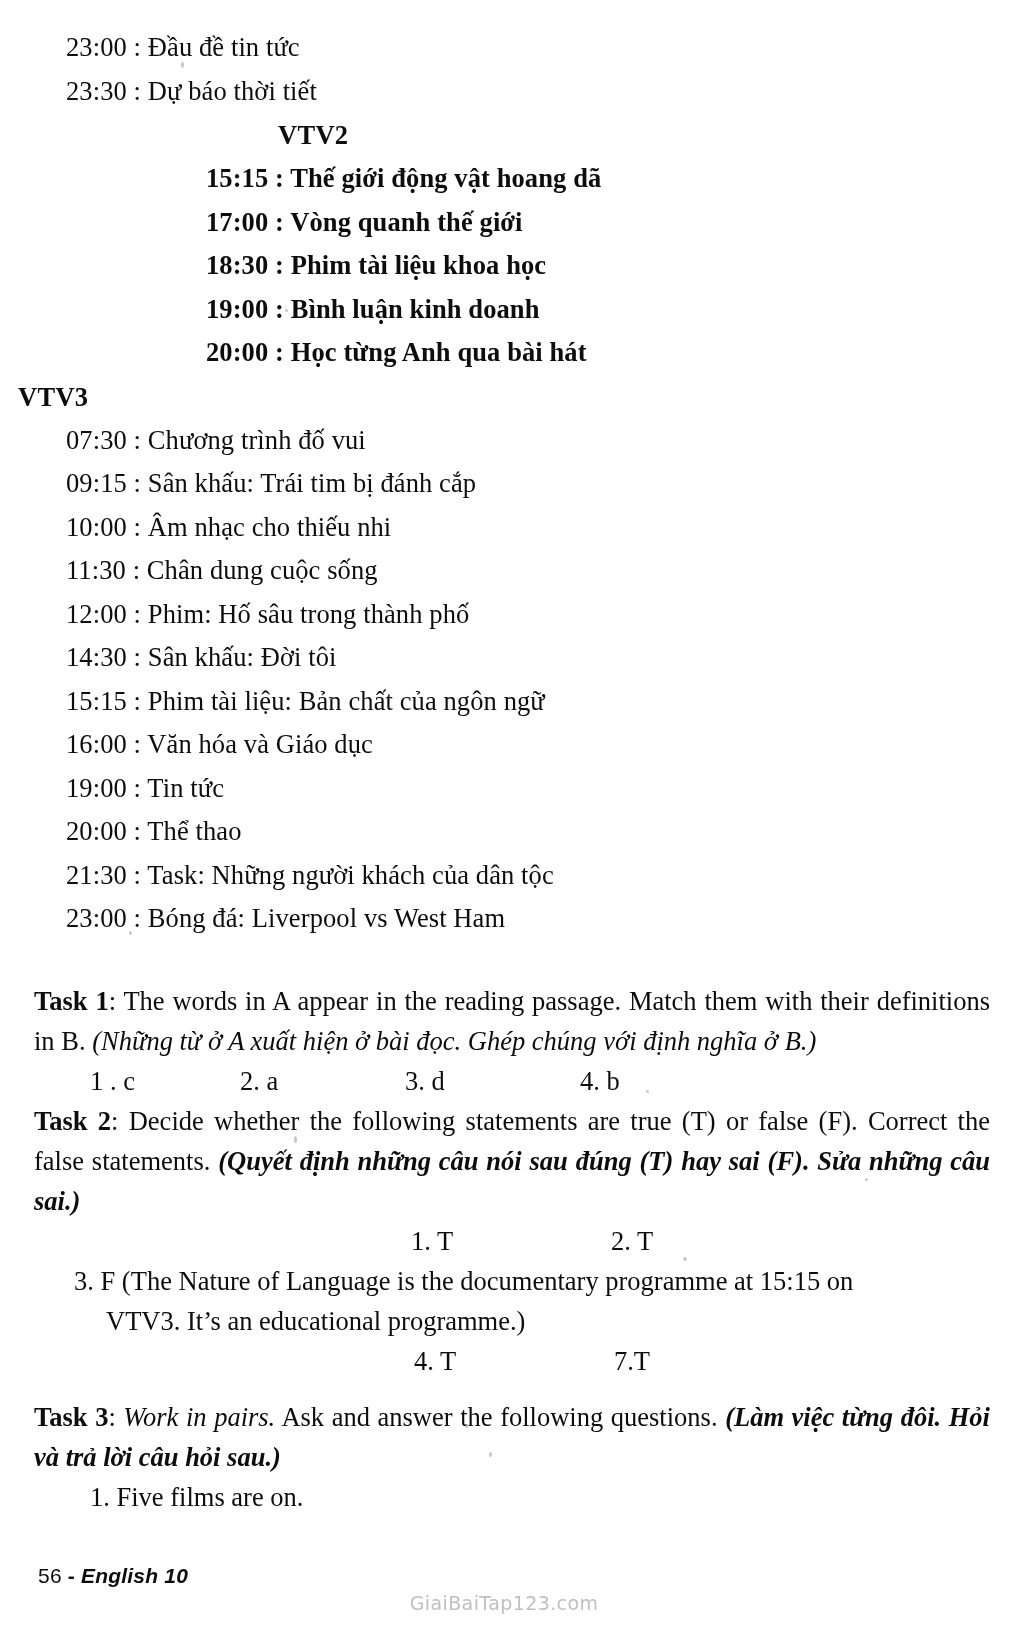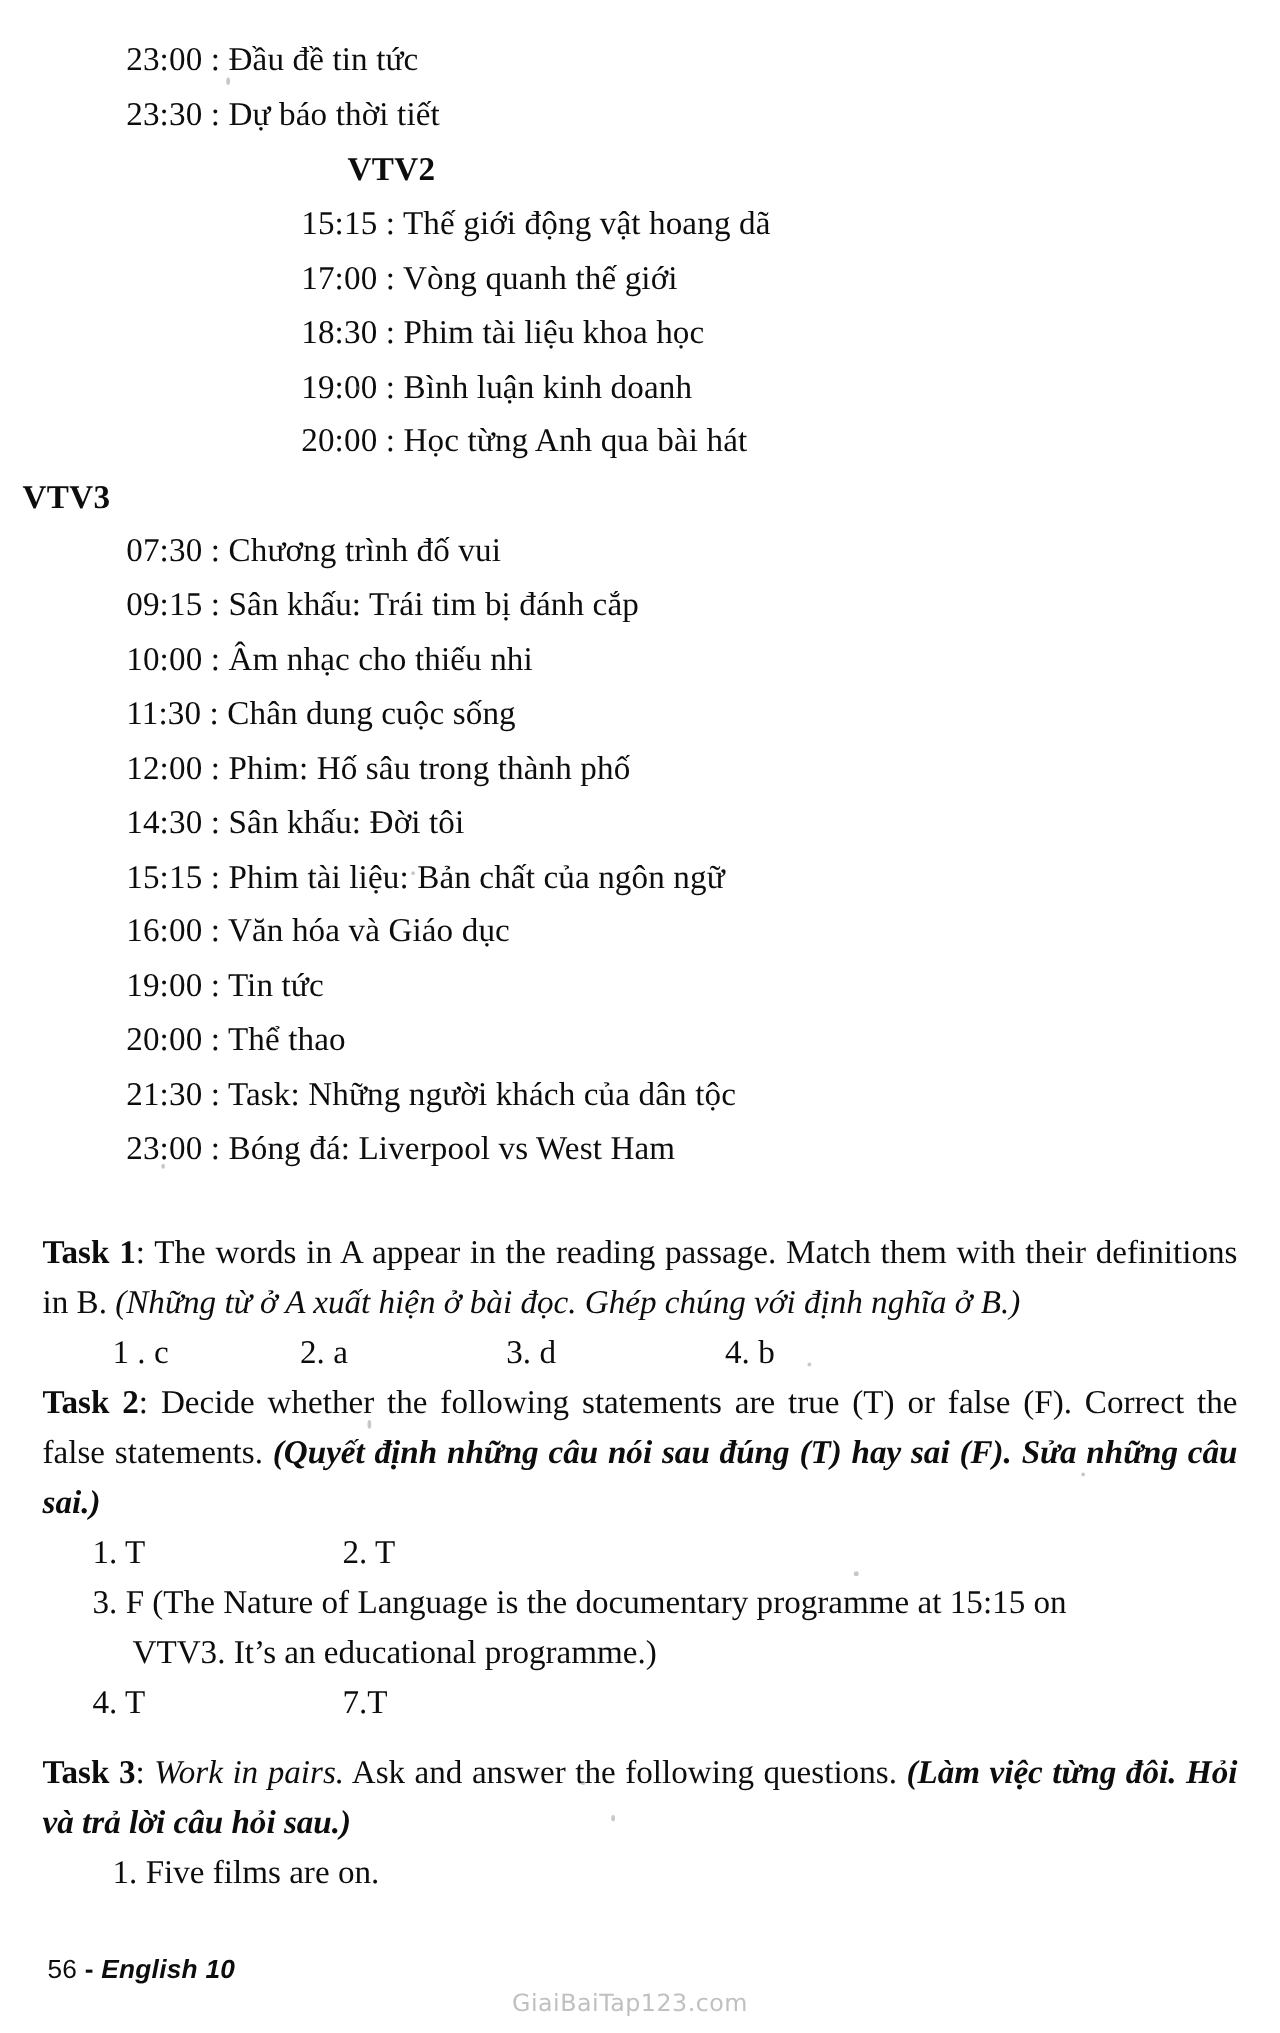--- a/index.html
+++ b/index.html
@@ -26,24 +26,23 @@
 
   
   .schedule {
     padding-top: 26px;
   }
   .listing {
     font-size: 26.5px;
     line-height: 43.5px;
     white-space: nowrap;
     letter-spacing: 0.1px;
-    margin-left: 35px;
   }
   .indent-1 { padding-left: 66px; }   
-  .indent-2 { padding-left: 206px; }  
+  .indent-2 { padding-left: 206px; font-weight: bold; }  
 
   .channel {
     font-weight: bold;
     font-size: 26.5px;
     line-height: 44px;
     letter-spacing: 0.3px;
   }
   .channel.centered { padding-left: 278px; }
   .channel.flush    { padding-left: 18px; }
 
@@ -64,21 +63,21 @@
   .vi { font-style: italic; }
   .vi-bold { font-style: italic; font-weight: bold; }
   .en-italic { font-style: italic; }
 
   .answer-row {
     display: flex;
     font-size: 26.5px;
     line-height: 40px;
     padding-left: 56px;
   }
-  .answer-row.tight { padding-left: 40px; }
+  .answer-row.tight { padding-left: 40px; justify-content: center; }
   .answer-cell { white-space: nowrap; }
 
   .ans-w1 { width: 150px; }
   .ans-w2 { width: 165px; }
   .ans-w3 { width: 175px; }
 
   .ans2-w1 { width: 200px; }
 
   .answer-block {
     font-size: 26.5px;

